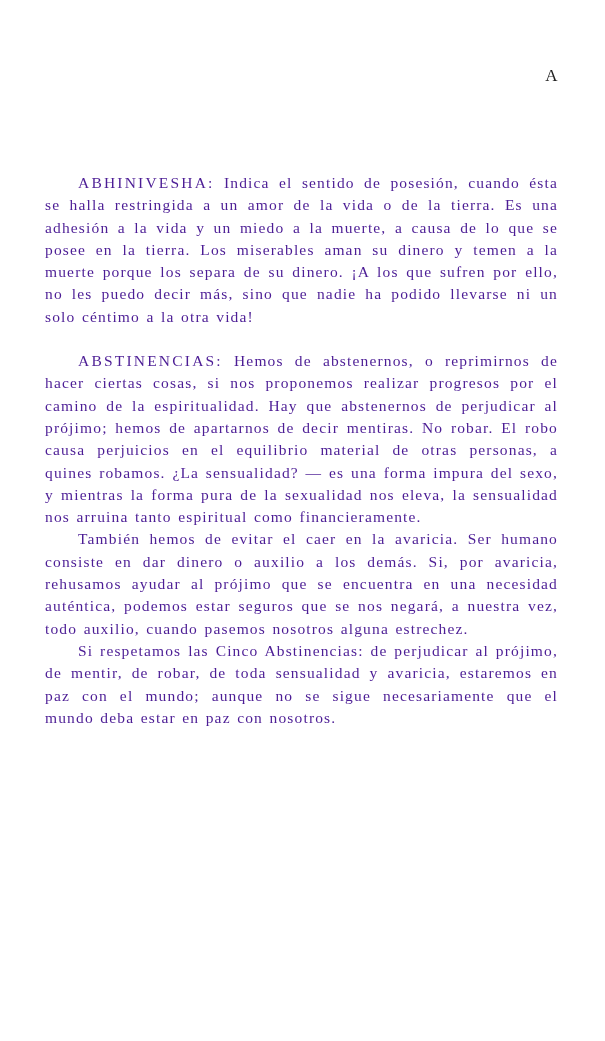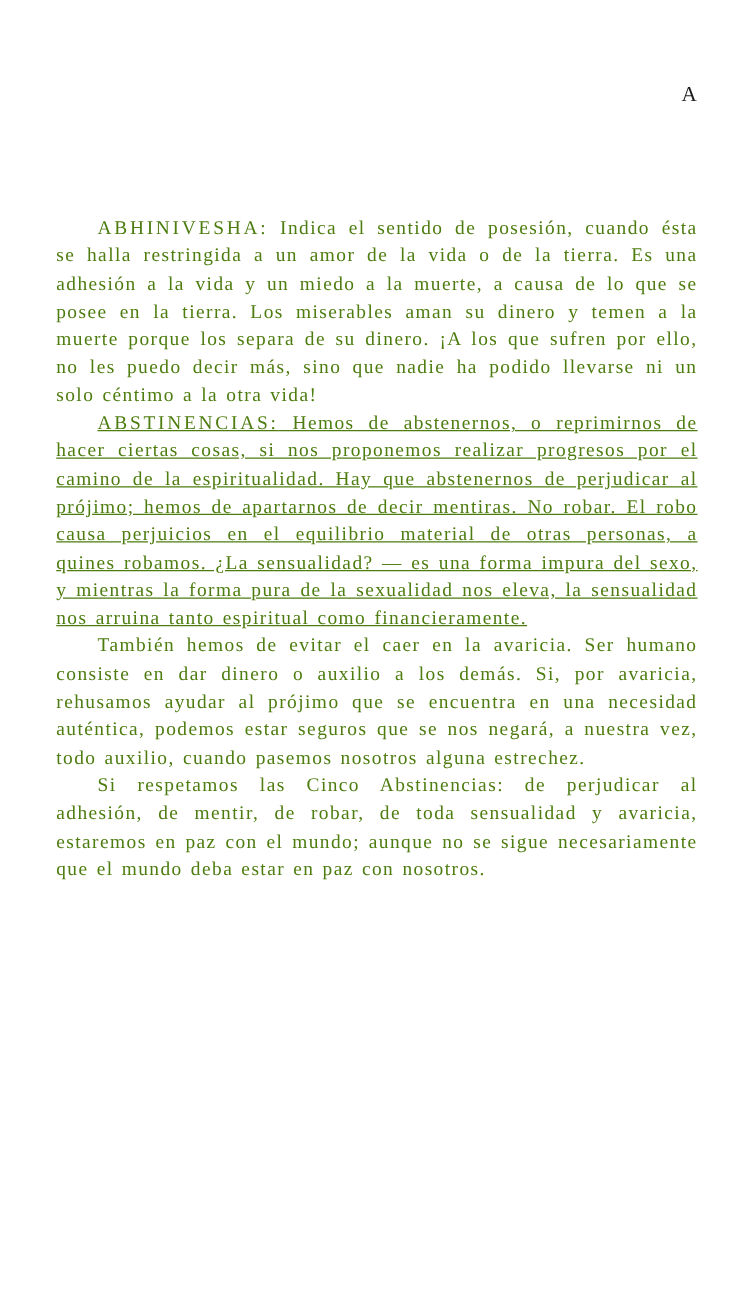--- a/index.html
+++ b/index.html
@@ -35,41 +35,41 @@
   p.entry {
     margin: 0;
     font-size: 15.5px;
     line-height: 22.3px;
     text-align: justify;
     letter-spacing: 1.15px;
     word-spacing: 1.5px;
     text-indent: 33px;
     hyphens: auto;
     -webkit-hyphens: auto;
-    color: #4d7c0f;
+    color: #4c1d95;
   }
   p.entry.new-entry-gap {
-    text-decoration: underline;
+    margin-top: 22px;
   }
   .term {
     letter-spacing: 2.2px;
   }
 </style>
 </head>
 <body>
 
 <div class="book-page">
 
   <div class="section-letter">A</div>
 
   <div class="text-block">
 
     <p class="entry"><span class="term">ABHINIVESHA:</span><span> Indica el sentido de posesión, cuando ésta se halla restringida a un amor de la vida o de la tierra. Es una adhesión a la vida y un miedo a la muerte, a causa de lo que se posee en la tierra. Los miserables aman su dinero y temen a la muerte porque los separa de su dinero. ¡A los que sufren por ello, no les puedo decir más, sino que nadie ha podido llevarse ni un solo céntimo a la otra vida!</span></p>
 
     <p class="entry new-entry-gap"><span class="term">ABSTINENCIAS:</span><span> Hemos de abstenernos, o reprimirnos de hacer ciertas cosas, si nos proponemos realizar progresos por el camino de la espiritualidad. Hay que abstenernos de perjudicar al prójimo; hemos de apartarnos de decir mentiras. No robar. El robo causa perjuicios en el equilibrio material de otras personas, a quines robamos. ¿La sensualidad? — es una forma impura del sexo, y mientras la forma pura de la sexualidad nos eleva, la sensualidad nos arruina tanto espiritual como financieramente.</span></p>
 
     <p class="entry"><span>También hemos de evitar el caer en la avaricia. Ser humano consiste en dar dinero o auxilio a los demás. Si, por avaricia, rehusamos ayudar al prójimo que se encuentra en una necesidad auténtica, podemos estar seguros que se nos negará, a nuestra vez, todo auxilio, cuando pasemos nosotros alguna estrechez.</span></p>
 
-    <p class="entry"><span>Si respetamos las Cinco Abstinencias: de perjudicar al adhesión, de mentir, de robar, de toda sensualidad y avaricia, estaremos en paz con el mundo; aunque no se sigue necesariamente que el mundo deba estar en paz con nosotros.</span></p>
+    <p class="entry"><span>Si respetamos las Cinco Abstinencias: de perjudicar al prójimo, de mentir, de robar, de toda sensualidad y avaricia, estaremos en paz con el mundo; aunque no se sigue necesariamente que el mundo deba estar en paz con nosotros.</span></p>
 
 
   </div>
 </div>
 
 </body></html>

